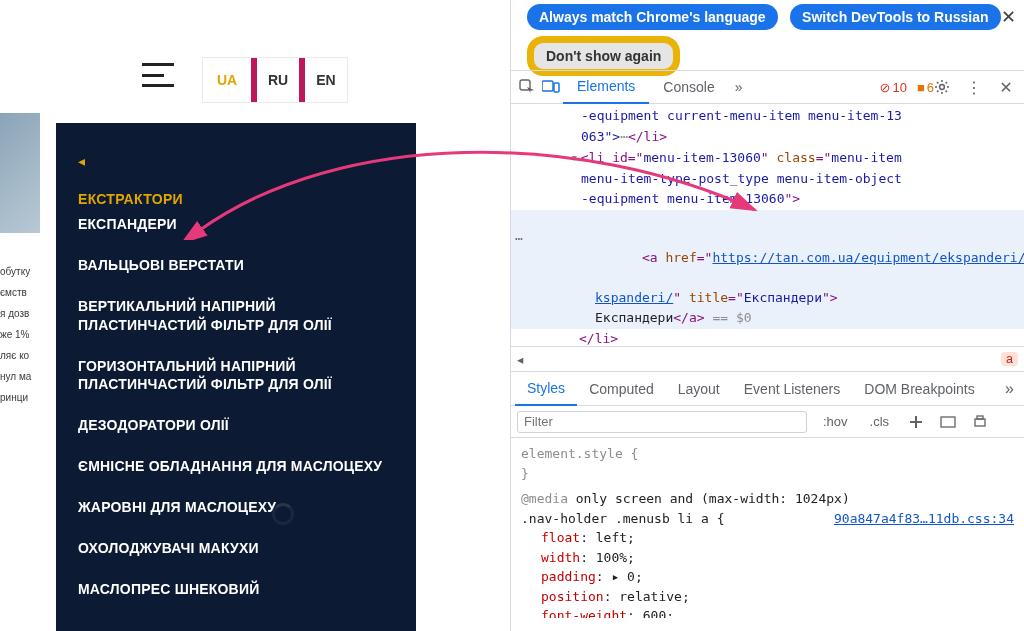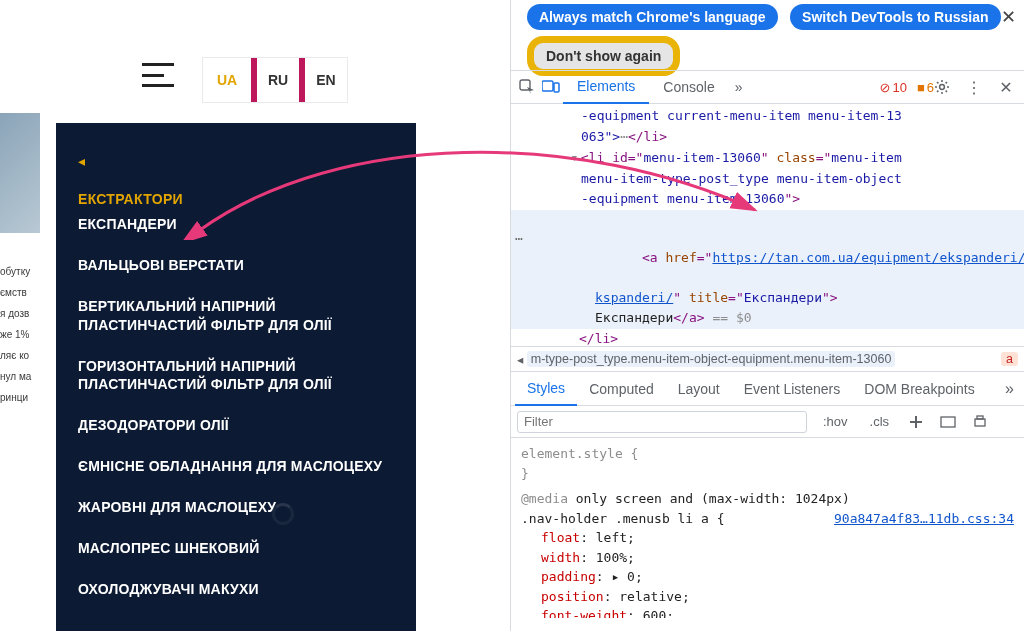--- a/index.html
+++ b/index.html
@@ -127,22 +127,22 @@
     <span class="back-arrow">◂</span>
     <div class="menu-heading">ЕКСТРАКТОРИ</div>
     <ul class="menu-items">
       <li>ЕКСПАНДЕРИ</li>
       <li>ВАЛЬЦЬОВІ ВЕРСТАТИ</li>
       <li>ВЕРТИКАЛЬНИЙ НАПІРНИЙ ПЛАСТИНЧАСТИЙ ФІЛЬТР ДЛЯ ОЛІЇ</li>
       <li>ГОРИЗОНТАЛЬНИЙ НАПІРНИЙ ПЛАСТИНЧАСТИЙ ФІЛЬТР ДЛЯ ОЛІЇ</li>
       <li>ДЕЗОДОРАТОРИ ОЛІЇ</li>
       <li>ЄМНІСНЕ ОБЛАДНАННЯ ДЛЯ МАСЛОЦЕХУ</li>
       <li>ЖАРОВНІ ДЛЯ МАСЛОЦЕХУ</li>
+      <li>ОХОЛОДЖУВАЧІ МАКУХИ</li>
       <li>МАСЛОПРЕС ШНЕКОВИЙ</li>
-      <li>ОХОЛОДЖУВАЧІ МАКУХИ</li>
     </ul>
     <div class="spinner"></div>
   </nav>
 </div>
 
 <div class="devtools">
 
   <div class="dt-header">
     <span class="dt-close">✕</span>
     <div class="pill-row">
@@ -200,21 +200,20 @@
     </div>
     <div class="dom-line ind2 expander-line"><span class="link">kspanderi/</span><span class="tag">" </span><span class="attrn">title</span><span class="tag">="</span><span class="attrv">Експандери</span><span class="tag">"&gt;</span></div>
     <div class="dom-line ind2 expander-line"><span class="txt">Експандери</span><span class="tag">&lt;/a&gt;</span><span class="gray"> == $0</span></div>
 
     <div class="dom-line" style="padding-left:68px"><span class="tag">&lt;/li&gt;</span></div>
 
   </div>
 
   <div class="crumbs">
     <span>◂</span>&nbsp;
-    <span class="sel">m-type-post_type.menu-item-object-equipment.menu-item-13060</span>
     <span class="badge-a">a</span>
   </div>
 
   <div class="styles-tabs">
     <span class="st-tab active">Styles</span>
     <span class="st-tab">Computed</span>
     <span class="st-tab">Layout</span>
     <span class="st-tab">Event Listeners</span>
     <span class="st-tab">DOM Breakpoints</span>
     <span class="st-more">»</span>

